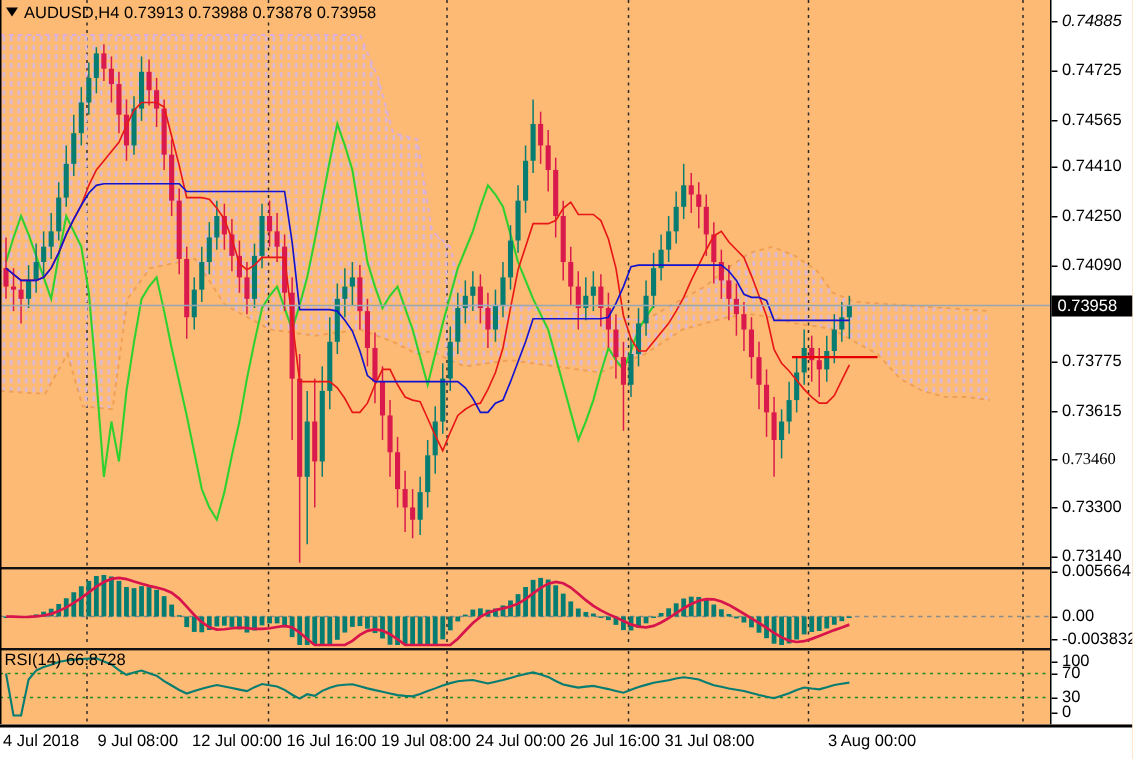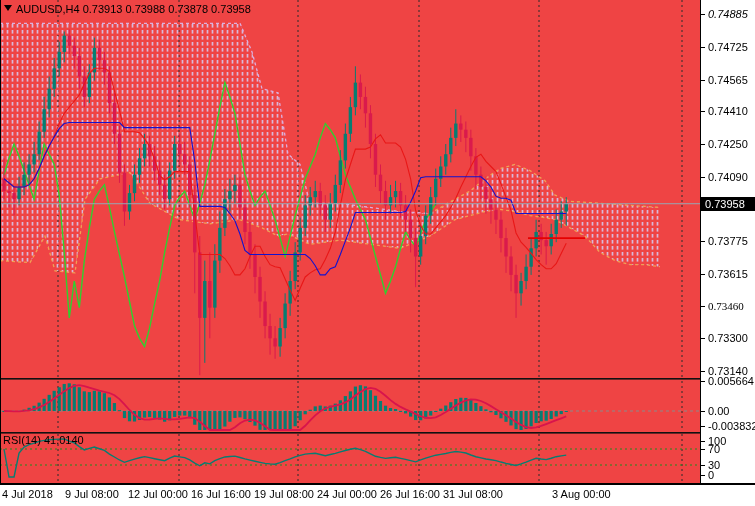--- a/index.html
+++ b/index.html
@@ -1,16 +1,16 @@
 <!DOCTYPE html>
 <html><head>
 <meta charset="utf-8">
 <style>
   html,body{margin:0;padding:0;background:#fff;}
-  #chart-window{position:relative;width:755px;height:506px;background:#ef4444;overflow:hidden;
+  #chart-window{position:relative;width:755px;height:506px;background:#fdba74;overflow:hidden;
     font-family:"Liberation Sans",sans-serif;font-size:11px;color:#000;}
   #main-canvas{position:absolute;left:0;top:0;}
   #title-bar{position:absolute;left:16px;top:3px;white-space:nowrap;z-index:5;}
   #symbol-dropdown{position:absolute;left:4px;top:5px;width:0;height:0;z-index:6;cursor:pointer;
     border-left:4px solid transparent;border-right:4px solid transparent;border-top:6px solid #000;}
   #price-axis{position:absolute;left:700px;top:0;width:55px;height:483px;border-left:1px solid #000;background:#fff;}
   .axis-label{position:absolute;left:7px;white-space:nowrap;}
   .axis-tick{position:absolute;left:0;width:4px;height:1px;background:#000;}
   #price-box{position:absolute;left:0;width:55px;height:14px;background:#000;color:#fff;
     padding-left:4px;line-height:14px;z-index:4;}
@@ -408,21 +408,21 @@
       </g>
       <polyline points="4,410.99999999999926 9.02,411.0902777777769 14.04,411.3377057613157 19.06,411.2893625685859 24.08,410.95648957856906 29.099999999999998,410.31470243462917 34.12,409.23719381743314 39.14,407.39974035813526 44.16,404.9372744697228 49.17999999999999,401.9824390127646 54.199999999999996,398.59175670629514 59.22,394.88110938914207 64.24,391.1460516452096 69.25999999999999,388.0425698870814 74.28,385.93588563405456 79.3,385.21804951855506 84.32,386.03796660289686 89.33999999999999,387.666470570762 94.35999999999999,389.16003842884817 99.38,390.57709896118297 104.39999999999999,391.7753019081865 109.41999999999999,392.99407224688883 114.44,395.17822260372185 119.46,399.04920203943647 124.47999999999999,404.3800186834154 129.5,409.98960659474636 134.51999999999998,414.80416923160755 139.54,418.1984462764533 144.56,419.69672355882926 149.57999999999998,419.5040328929393 154.6,418.82800482750946 159.61999999999998,418.437950030248 164.64,418.77684237956026 169.66,419.315647888765 174.67999999999998,419.28423565587974 179.7,418.8221569230284 184.71999999999997,418.0252525926582 189.73999999999998,417.32117852182023 194.76,418.20525820829596 199.77999999999997,421.69791471073796 204.79999999999998,425.9377740880026 209.82,430 214.83999999999997,430 219.85999999999999,430 224.88,430 229.89999999999998,430 234.92,427.2759102545253 239.93999999999997,423.23303704824446 244.95999999999998,420.5332087878409 249.98,419.63177601670094 254.99999999999997,420.4210261975258 260.02,422.80183138179456 265.03999999999996,426.17674887963415 270.06,429.89842380642875 275.08,430 280.09999999999997,430 285.12,430 290.14,430 295.15999999999997,430 300.17999999999995,430 305.2,425.8151713305867 310.21999999999997,420.48994132394694 315.23999999999995,415.37239018413743 320.26,411.2387026112178 325.28,408.487145572505 330.29999999999995,406.765106963454 335.32,405.5426177102838 340.34,404.33229822291224 345.35999999999996,402.4298322822911 350.38,399.40457905519094 355.4,395.5839644482171 360.41999999999996,391.9110966503405 365.43999999999994,389.121492913708 370.46,387.9507888403892 375.47999999999996,388.8321827786626 380.49999999999994,391.7115385401928 385.52,395.7955488615232 390.53999999999996,400.1290822330733 395.55999999999995,403.88947209232555 400.58,406.9304680760709 405.59999999999997,409.4260865088722 410.61999999999995,411.6043261423235 415.64,414.0118413533422 420.65999999999997,416.26635386855145 425.67999999999995,417.76889223241363 430.7,418.19236282757834 435.71999999999997,417.278578335134 440.73999999999995,414.99807368553695 445.76,412.04371754161394 450.78,408.7920170520768 455.79999999999995,405.4855386502928 460.81999999999994,402.63913486675705 465.84,400.49622998699834 470.85999999999996,399.37761895183564 475.87999999999994,399.5385375787362 480.9,400.97155046273417 485.91999999999996,403.2873076403858 490.93999999999994,406.15209349964056 495.96,409.16506804991866 500.97999999999996,412.21555076583616 505.99999999999994,415.34149264686107 511.02,418.56539137478666 516.04,421.93570925209576 521.06,424.93858144795524 526.0799999999999,427.076712433349 531.0999999999999,427.98078171242383 536.12,427.47721826383366 541.14,425.9161372357614 546.16,424.04312071372016 551.18,422.04449696440304 556.1999999999999,420.0760209562328 561.2199999999999,418.3074245630101 566.24,416.41576341611017" fill="none" stroke="#d8144c" stroke-width="1.8"></polyline>
       <line x1="0" y1="449" x2="700" y2="449" stroke="#1e8c1e" stroke-width="1" stroke-dasharray="2,3"></line>
       <line x1="0" y1="465" x2="700" y2="465" stroke="#1e8c1e" stroke-width="1" stroke-dasharray="2,3"></line>
       <polyline points="4,449 9.02,477 14.04,477 19.06,453 24.08,446.9999999999993 29.099999999999998,444.6190476190468 34.12,443.1538461538456 39.14,441.3243243243239 44.16,440.33333333333303 49.17999999999999,439.7586206896549 54.199999999999996,439.3529411764704 59.22,439.1052631578945 64.24,438.9047619047617 69.25999999999999,441.0449438202248 74.28,442.9574468085105 79.3,446.6793002915451 84.32,449.8731942215087 89.33999999999999,448.3307612889202 94.35999999999999,447.035800362076 99.38,448.77287661699876 104.39999999999999,450.4315723890271 109.41999999999999,454.0607196944926 114.44,457.00243443461227 119.46,459.97980170056144 124.47999999999999,462.3317056420732 129.5,460.6636508760111 134.51999999999998,459.096691260877 139.54,457.7795157782821 144.56,456.67439314741216 149.57999999999998,457.62552950963817 154.6,458.70137334007524 159.61999999999998,459.73389338893156 164.64,460.72299128094807 169.66,458.1174336930677 174.67999999999998,456.0275847663507 179.7,456.85340723818666 184.71999999999997,457.6729805645279 189.73999999999998,459.91804915343687 194.76,463.15181785341935 199.77999999999997,465.7686705769888 204.79999999999998,462.81375603451534 209.82,463.8632246061611 214.83999999999997,460.54457074721034 219.85999999999999,458.550090488773 224.88,456.95704581232474 229.89999999999998,456.51320812820563 234.92,456.16888147769157 239.93999999999997,457.525811479553 244.95999999999998,458.91018186402806 249.98,460.0964094436859 254.99999999999997,461.2113782570275 260.02,462.34687830308826 265.03999999999996,463.4001979984958 270.06,463.9069838027395 275.08,464.24814424707324 280.09999999999997,462.62993852609753 285.12,460.61608394880955 290.14,458.916117737826 295.15999999999997,456.94799701645957 300.17999999999995,455.4209966987489 305.2,454.12676704608504 310.21999999999997,453.66816293059776 315.23999999999995,453.3153019635399 320.26,454.51159089620535 325.28,455.67172615078886 330.29999999999995,454.5569791442046 335.32,453.3727120166499 340.34,451.9269573793533 345.35999999999996,450.53280983031425 350.38,449.2960438427145 355.4,448.2719901414174 360.41999999999996,449.70028201923344 365.43999999999994,451.2744556352917 370.46,453.95740131657476 375.47999999999996,456.28407905740767 380.49999999999994,457.4196360851975 385.52,458.38134942944794 390.53999999999996,457.75405072376833 395.55999999999995,457.273635392031 400.58,458.357982593114 405.59999999999997,459.39987243927965 410.61999999999995,460.66403478202864 415.64,461.83692910122096 420.65999999999997,459.87194369220884 425.67999999999995,458.076222567124 430.7,456.58581623571035 435.71999999999997,455.1998151481942 440.73999999999995,454.319861618407 445.76,453.4626703734319 450.78,452.370372421433 455.79999999999995,451.46593194350527 460.81999999999994,452.141059921361 465.84,453.05032223016127 470.85999999999996,455.0001386634497 475.87999999999994,456.77350840321634 480.9,457.88003020728337 485.91999999999996,458.9438064859767 490.93999999999994,459.80248808475716 495.96,460.64033567958967 500.97999999999996,462.0520244961022 505.99999999999994,463.3230078616926 511.02,464.47032136425696 516.04,465.50845796056143 521.06,463.90784297808653 526.0799999999999,462.13479696814557 531.0999999999999,460.0333103317367 536.12,458.3264354601521 541.14,459.0429658618903 546.16,459.58276544166733 551.18,458.2095339970833 556.1999999999999,456.7041226317478 561.2199999999999,455.87948919849873 566.24,455.10432370541065" fill="none" stroke="#077d72" stroke-width="1.4"></polyline>
       <rect x="0" y="378" width="700" height="1.6" fill="#111"></rect>
       <rect x="0" y="432" width="700" height="1.6" fill="#111"></rect>
       <line x1="0.5" y1="0" x2="0.5" y2="483" stroke="#000" stroke-width="1"></line>
     </svg>
 
-  <div class="pane-label" style="top:434px;">RSI(14) 41.0140</div>
+  <div class="pane-label" style="top:434px;">RSI(14) 66.8728</div>
 
   <div id="price-axis">
       <div class="axis-tick" style="top: 14px;"></div>
       <div class="axis-label" style="top: 8px; font-style: italic;">0.74885</div>
       <div class="axis-tick" style="top: 47px;"></div>
       <div class="axis-label" style="top: 41px;">0.74725</div>
       <div class="axis-tick" style="top: 80px;"></div>
       <div class="axis-label" style="top: 74px;">0.74565</div>
       <div class="axis-tick" style="top: 111px;"></div>
       <div class="axis-label" style="top: 105px;">0.74410</div>

